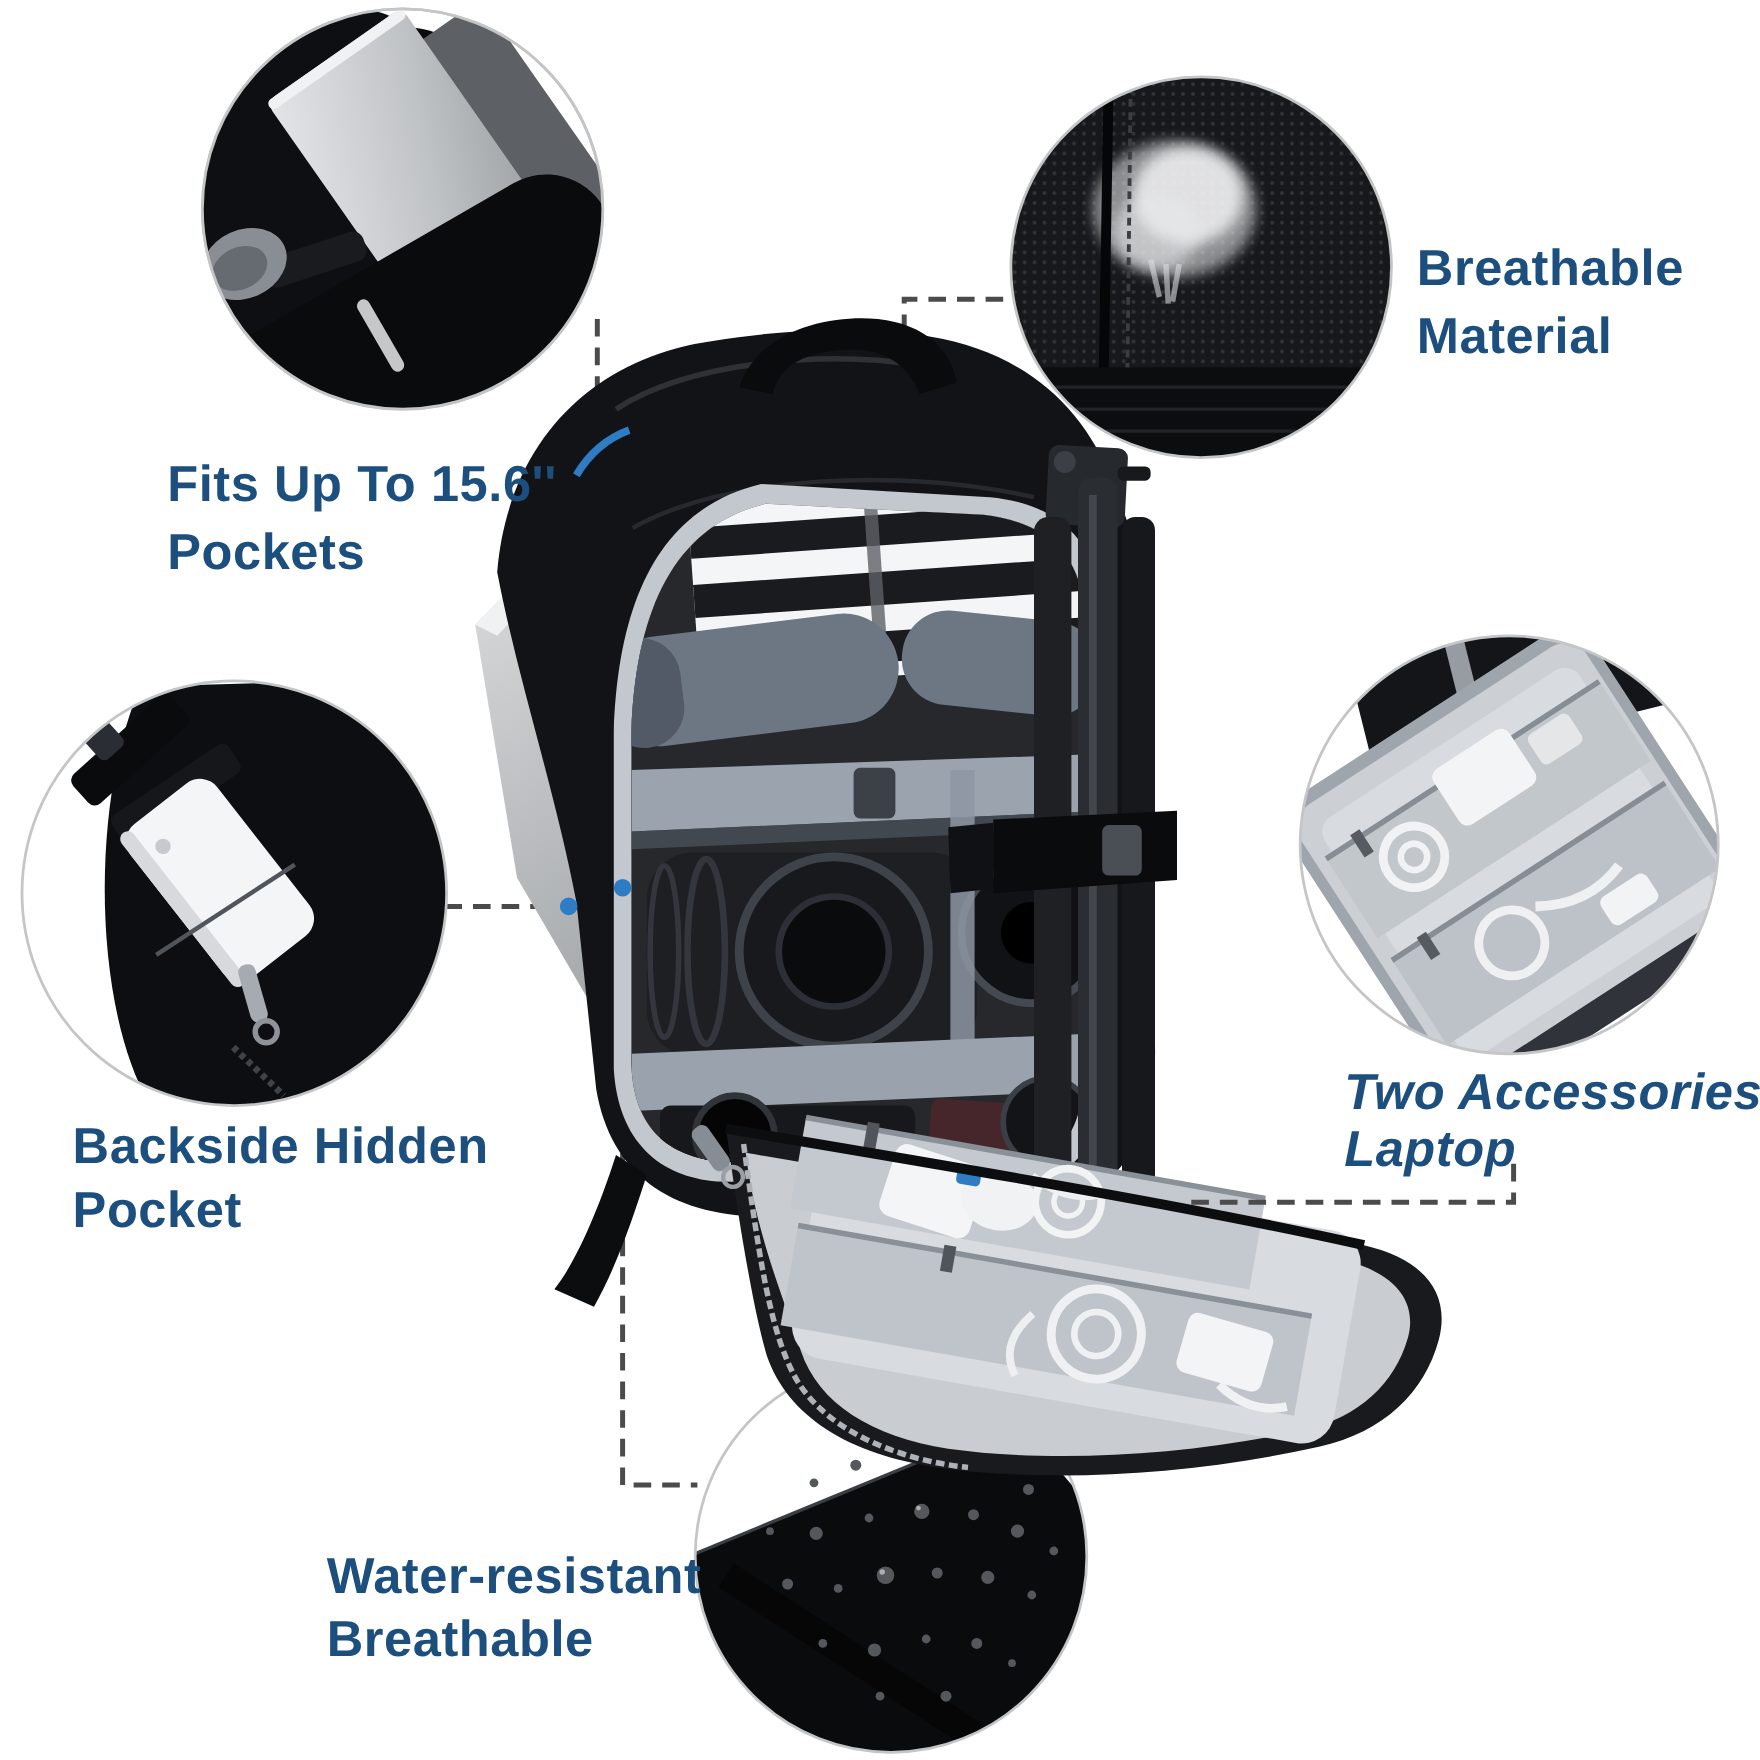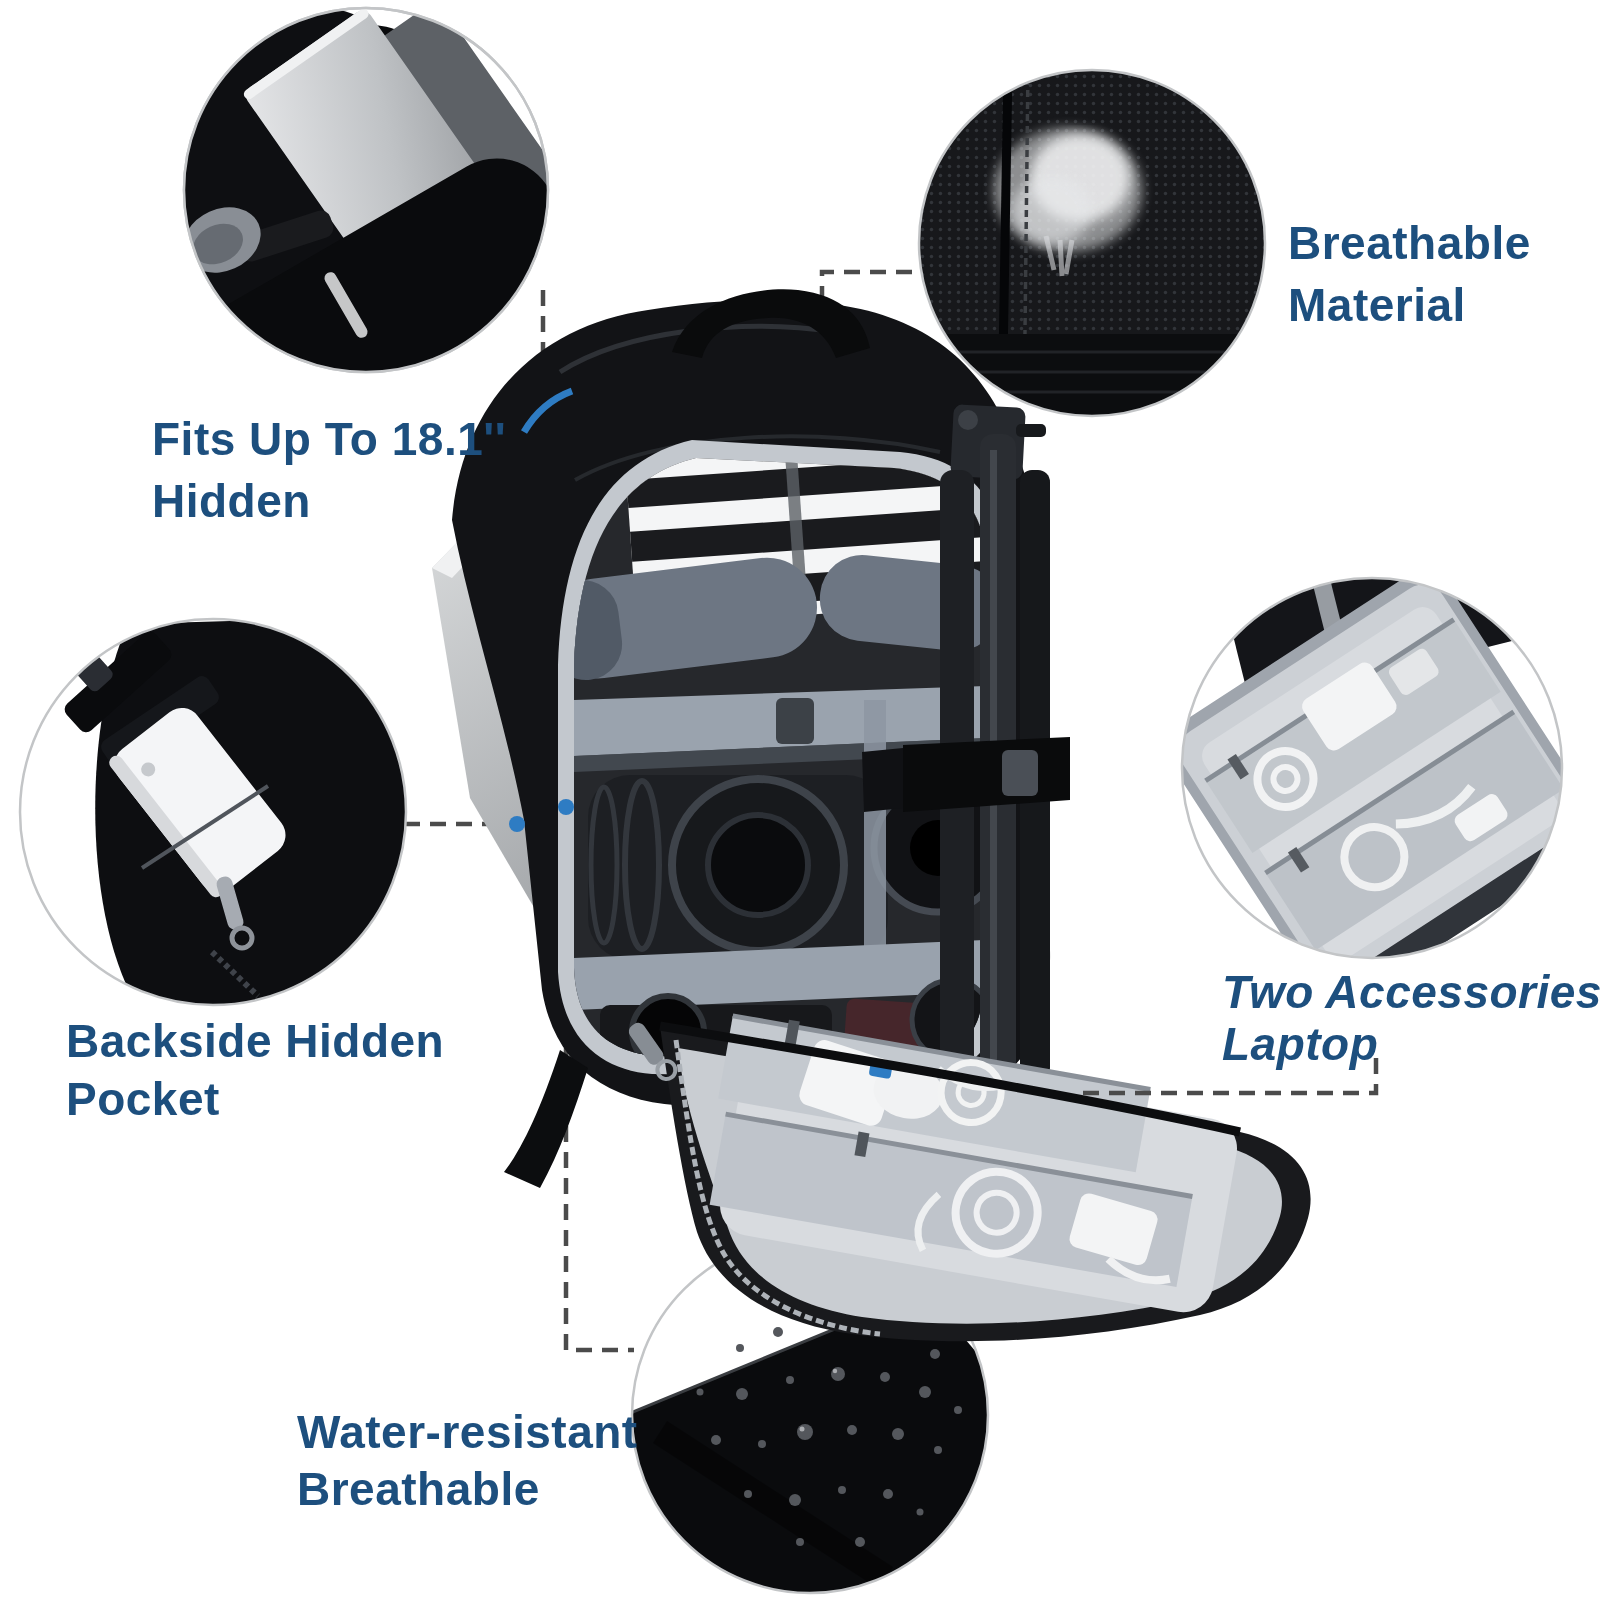--- a/index.html
+++ b/index.html
@@ -312,22 +312,22 @@
   <g style="stroke:var(--leader_dash,#4b4b4b)" stroke-width="4.5" stroke-dasharray="16 10" fill="none">
     <path d="M1376 1058 V 1093 H 1082"></path>
   </g>
   <g style="fill:var(--accent_blue,#2e7cc3)">
     <circle cx="517" cy="824" r="8"></circle>
     <circle cx="566" cy="807" r="8"></circle>
   </g>
 </svg>
 
 <div class="callout lh62" style="left:152px;top:408px;">
-  <span>Fits Up To 18.1''</span>
-  <span>Hidden</span>
+  <span>Fits Up To 15.6''</span>
+  <span>Pockets</span>
 </div>
 
 <div class="callout lh62" style="left:1288px;top:212px;">
   <span>Breathable</span>
   <span>Material</span>
 </div>
 
 <div class="callout lh58" style="left:66px;top:1012px;">
   <span>Backside Hidden</span>
   <span>Pocket</span>

